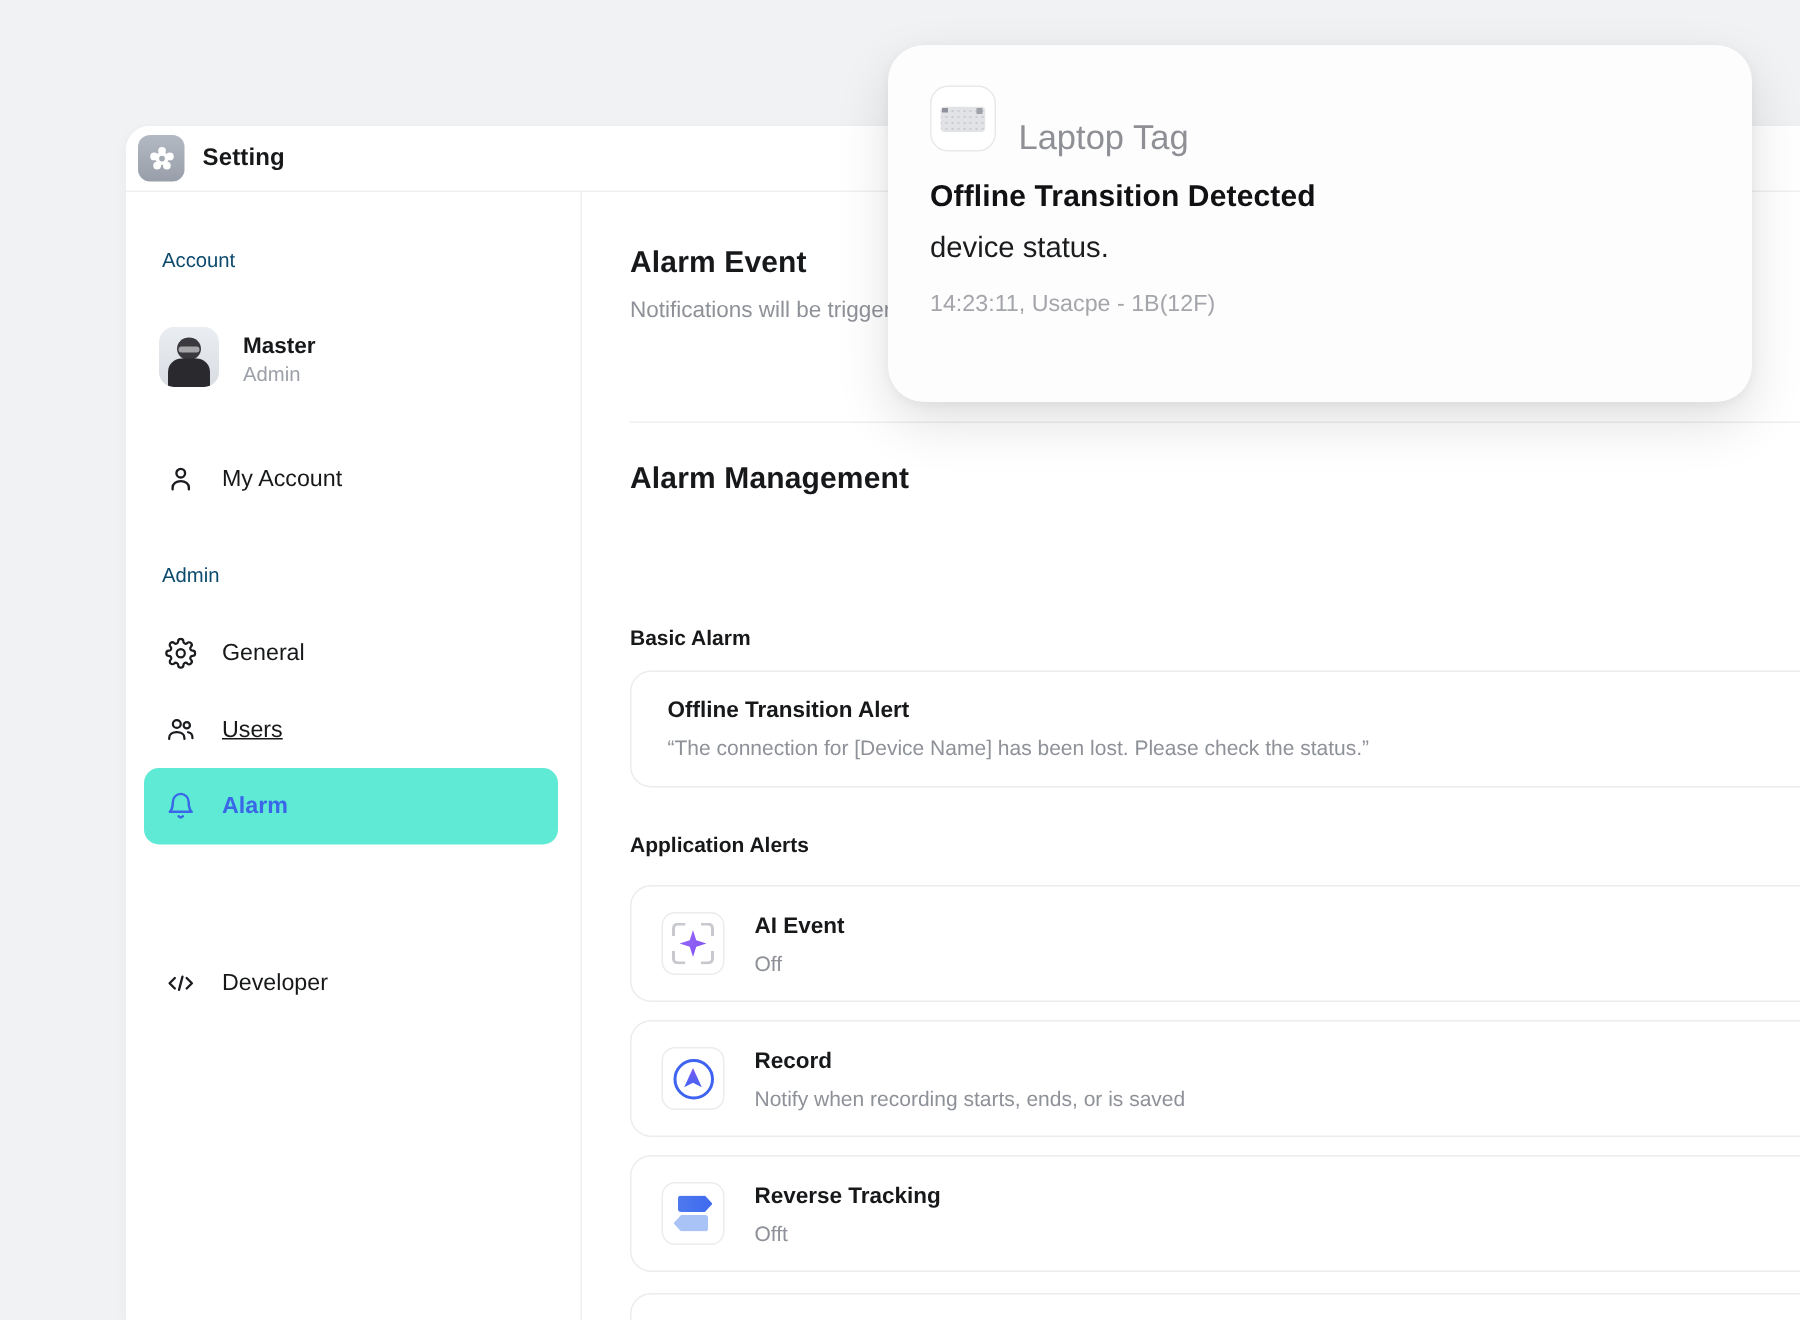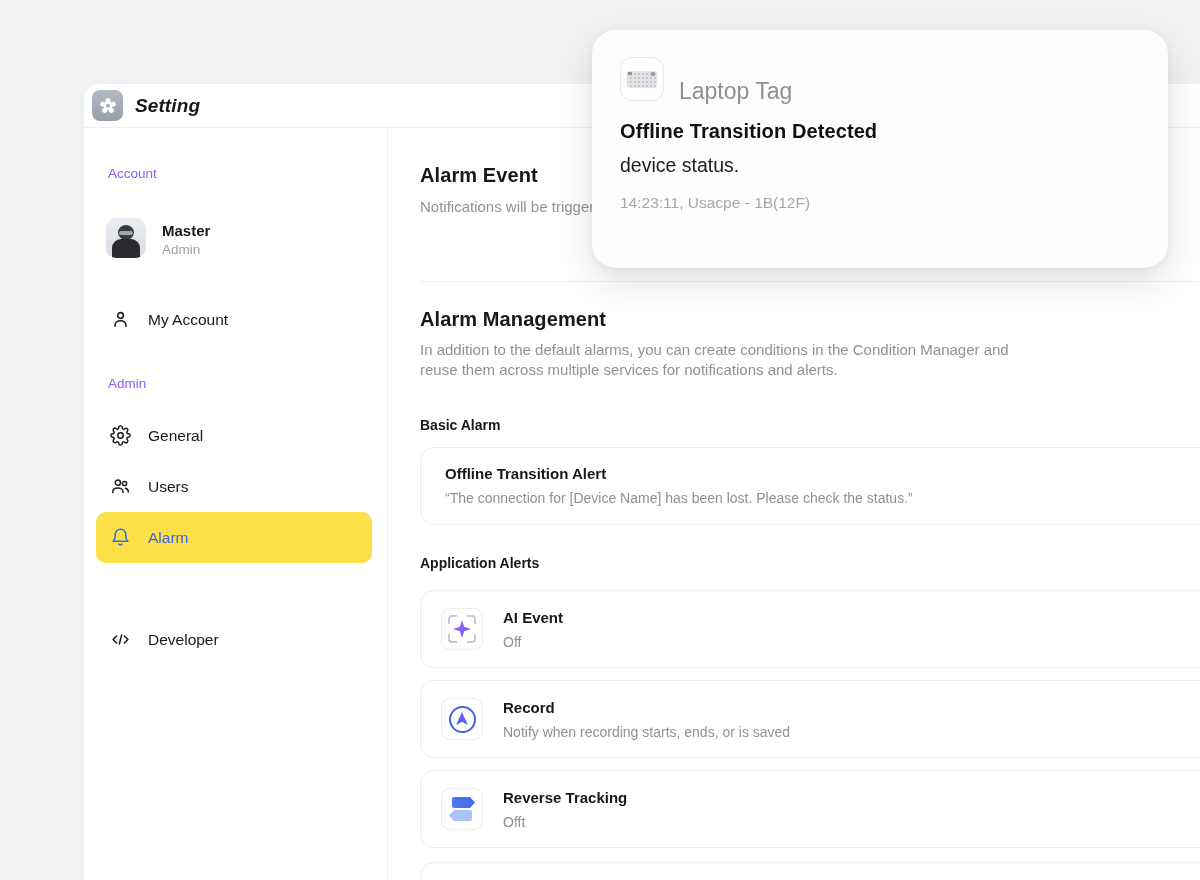--- a/index.html
+++ b/index.html
@@ -24,30 +24,30 @@
     display:flex; align-items:center; gap:12px;
     padding-left:8px;
     border-bottom:1px solid #EEEFF1;
     background:#fff;
   }
   .app-icon {
     width:31px; height:31px; border-radius:8px;
     background:linear-gradient(180deg,#B3B9C2,#989FAA);
     display:flex; align-items:center; justify-content:center;
   }
-  .window-title { font-size:19px; font-weight:bold; letter-spacing:0.1px;font-style:italic; }
+  .window-title { font-size:16px; font-weight:bold; letter-spacing:0.1px; }
 
   
   .sidebar {
     position:absolute; left:0; top:44px; bottom:0; width:304px;
     border-right:1px solid #EFEFF1; background:#fff;
   }
   .section-label {
     position:absolute; left:24px;
-    font-size:13.5px; color:#8b5cf6;
+    font-size:13.5px; color:#0c4a6e;
   }
   .profile-row {
     position:absolute; left:22px; top:90px; height:40px;
     display:flex; align-items:flex-end; gap:16px; cursor:default;
   }
   .avatar {
     width:40px; height:40px; border-radius:10px; overflow:hidden;
     background:linear-gradient(180deg,#EAEDF1,#D9DDE3);
     position:relative; flex:0 0 auto;
   }
@@ -56,21 +56,21 @@
   .avatar .glasses { position:absolute; left:13px; top:13px; width:14px; height:4px; border-radius:2px; background:rgba(255,255,255,0.55); }
   .profile-name { font-size:15px; font-weight:bold; line-height:20px; }
   .profile-role { font-size:13.5px; color:#9CA0A8; line-height:17px; }
 
   .side-row {
     position:absolute; left:12px; width:276px; height:51px;
     display:flex; align-items:center; gap:17px; padding-left:14px;
     font-size:15.5px; color:#17181A; border-radius:10px; cursor:pointer;
   }
   .side-row .ic { width:21px; height:21px; display:flex; align-items:center; justify-content:center; flex:0 0 auto; }
-  .side-row.active { background:#fde047; color:#3A66E8; font-weight:400; }
+  .side-row.active { background:#5eead4; color:#3A66E8; font-weight:700; }
 
   
   .main { position:absolute; left:304px; top:44px; right:0; bottom:0; background:#fff; }
   .m-abs { position:absolute; left:32px; }
   .h15 { font-size:20px; font-weight:bold; letter-spacing:0.1px; }
   .gray { color:#8E9198; font-size:15px; }
   .divider { position:absolute; left:32px; right:0; height:1px; background:#EFEFF1; }
   .sub-label { font-size:14px; font-weight:bold; }
 
   .card {
@@ -203,21 +203,21 @@
     <div class="side-row" style="top:282px;">
       <span class="ic">
         <svg width="21" height="21" viewBox="0 0 24 24" fill="none" stroke="#1A1B1E" stroke-width="1.7" stroke-linecap="round" stroke-linejoin="round">
           <circle cx="12" cy="12" r="3.1"></circle>
           <path d="M19.4 15a1.7 1.7 0 0 0 .34 1.87l.06.06a2 2 0 1 1-2.83 2.83l-.06-.06a1.7 1.7 0 0 0-1.87-.34 1.7 1.7 0 0 0-1 1.56V21a2 2 0 1 1-4 0v-.09A1.7 1.7 0 0 0 9 19.4a1.7 1.7 0 0 0-1.87.34l-.06.06a2 2 0 1 1-2.83-2.83l.06-.06a1.7 1.7 0 0 0 .34-1.87 1.7 1.7 0 0 0-1.56-1H3a2 2 0 1 1 0-4h.09A1.7 1.7 0 0 0 4.6 9a1.7 1.7 0 0 0-.34-1.87l-.06-.06a2 2 0 1 1 2.83-2.83l.06.06a1.7 1.7 0 0 0 1.87.34H9a1.7 1.7 0 0 0 1-1.56V3a2 2 0 1 1 4 0v.09a1.7 1.7 0 0 0 1 1.56 1.7 1.7 0 0 0 1.87-.34l.06-.06a2 2 0 1 1 2.83 2.83l-.06.06a1.7 1.7 0 0 0-.34 1.87V9a1.7 1.7 0 0 0 1.56 1H21a2 2 0 1 1 0 4h-.09a1.7 1.7 0 0 0-1.51 1z"></path>
         </svg>
       </span>
       <span>General</span>
     </div>
 
-    <div class="side-row" style="top:333px;">
+    <div class="side-row" style="top:333px;text-decoration:underline;">
       <span class="ic">
         <svg width="21" height="21" viewBox="0 0 24 24" fill="none" stroke="#1A1B1E" stroke-width="1.7" stroke-linecap="round">
           <circle cx="9" cy="7.6" r="3"></circle>
           <path d="M3.2 19v-.8c0-2.6 2.4-4.4 5.8-4.4s5.8 1.8 5.8 4.4v.8"></path>
           <circle cx="16.6" cy="8.6" r="2.4"></circle>
           <path d="M17.6 13.9c2 .4 3.3 1.9 3.3 3.9v.6"></path>
         </svg>
       </span>
       <span>Users</span>
     </div>
@@ -226,43 +226,39 @@
       <span class="ic">
         <svg width="21" height="21" viewBox="0 0 24 24" fill="none" stroke="#3A66E8" stroke-width="1.8" stroke-linecap="round" stroke-linejoin="round">
           <path d="M18 8.6a6 6 0 0 0-12 0c0 6-2.4 7.6-2.4 7.6h16.8S18 14.6 18 8.6z"></path>
           <path d="M13.7 19.6a2 2 0 0 1-3.4 0"></path>
         </svg>
       </span>
       <span>Alarm</span>
     </div>
 
 
-    <div class="side-row" style="top:486px;">
+    <div class="side-row" style="top:502px;">
       <span class="ic">
         <svg width="21" height="21" viewBox="0 0 24 24" fill="none" stroke="#1A1B1E" stroke-width="1.8" stroke-linecap="round" stroke-linejoin="round">
           <polyline points="7.5 8 3.5 12 7.5 16"></polyline>
           <polyline points="16.5 8 20.5 12 16.5 16"></polyline>
           <line x1="13.3" y1="7" x2="10.7" y2="17"></line>
         </svg>
       </span>
       <span>Developer</span>
     </div>
   </div>
 
   <div class="main">
     <div class="m-abs h15" style="top:36px;">Alarm Event</div>
     <div class="m-abs gray" style="top:70px; width:560px; white-space:nowrap; overflow:hidden;">Notifications will be triggered</div>
 
     <div class="divider" style="top:153px;"></div>
 
     <div class="m-abs h15" style="top:180px;">Alarm Management</div>
-    <div class="m-abs gray" style="top:212px; line-height:20px;">
-      <div>In addition to the default alarms, you can create conditions in the Condition Manager and</div>
-      <div>reuse them across multiple services for notifications and alerts.</div>
-    </div>
 
     <div class="m-abs sub-label" style="top:289px;">Basic Alarm</div>
 
     <div class="card textonly" style="top:319px;">
       <div class="card-title">Offline Transition Alert</div>
       <div class="card-sub">“The connection for [Device Name] has been lost. Please check the status.”</div>
     </div>
 
     <div class="m-abs sub-label" style="top:427px;">Application Alerts</div>
 

